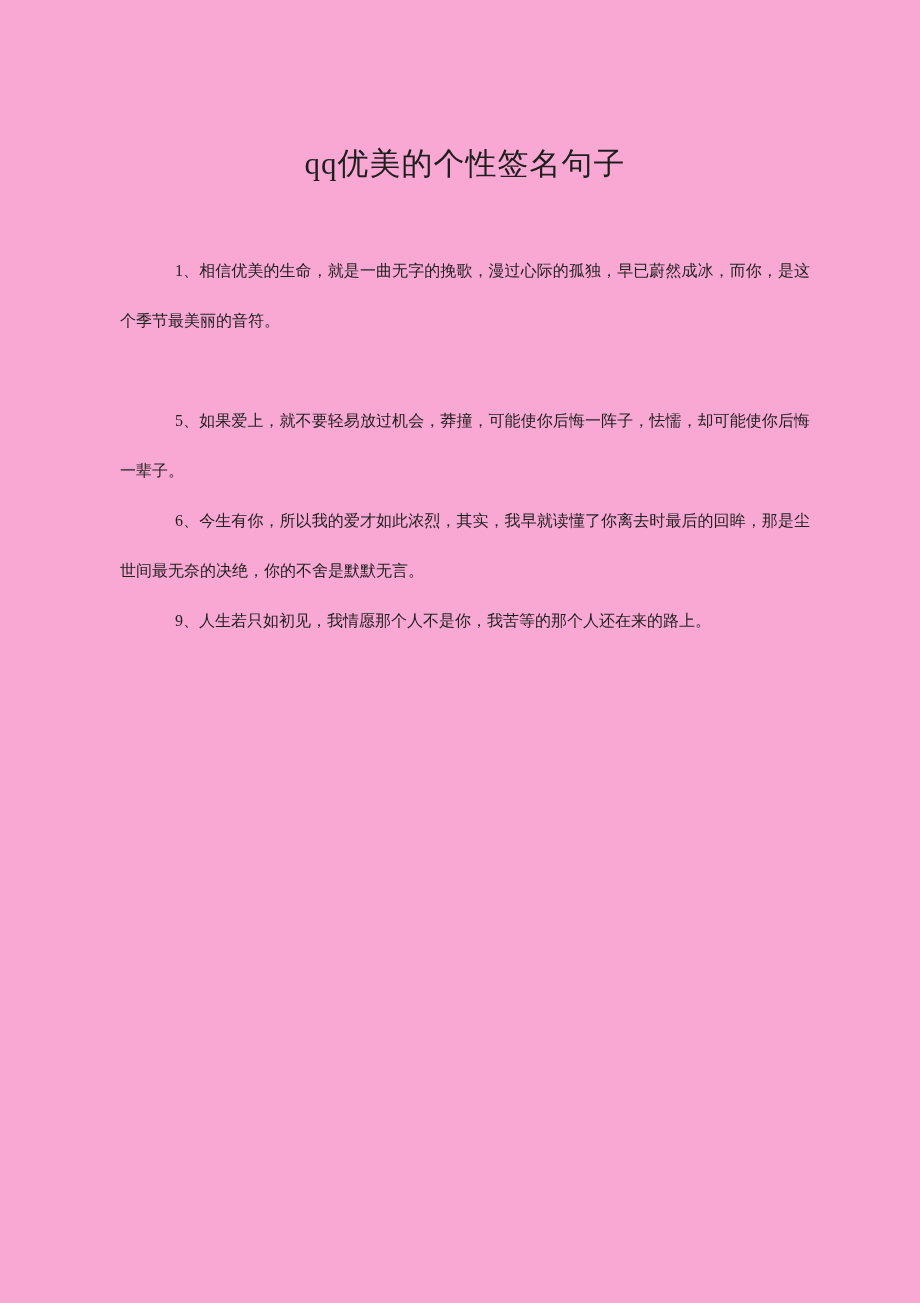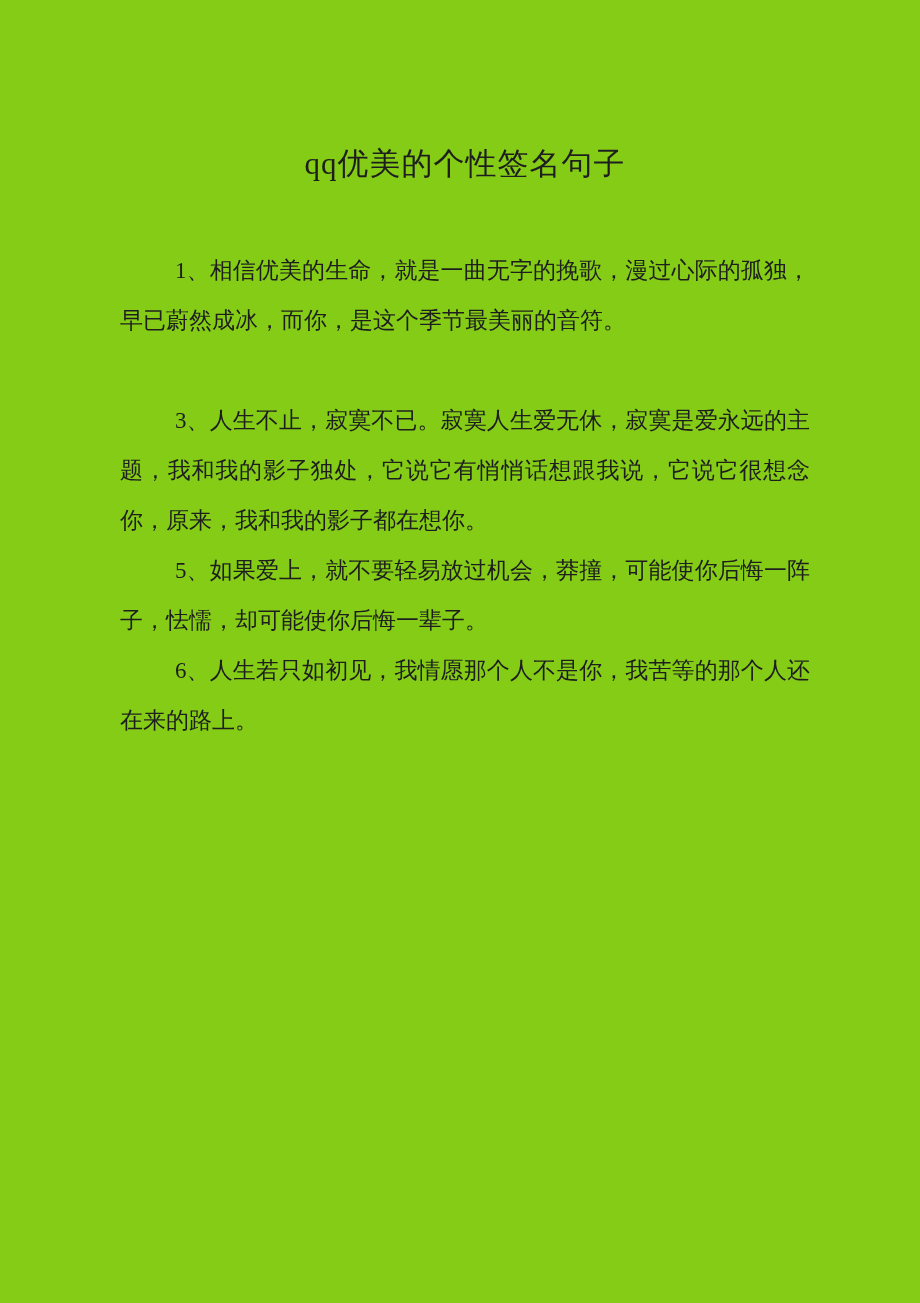--- a/index.html
+++ b/index.html
@@ -28,39 +28,39 @@
     font-weight: normal;
     line-height: 44px;
     text-align: center;
     letter-spacing: 1px;
   }
   .body-text {
     width: 690px;
   }
   .para {
     margin: 0;
-    font-size: 23px;
+    font-size: 16px;
     line-height: 50px;
     text-align: justify;
     text-justify: inter-character;
     text-indent: 55px;
     word-break: break-all;
     letter-spacing: 0px;
   }
   .para.empty {
     height: 50px;
   }
 </style>
 </head>
 <body>
 
-<div class="page" style="background: #84cc16; color: rgb(30, 30, 30);">
+<div class="page" style="background: #f9a8d4; color: rgb(30, 30, 30);">
   <div class="content">
     <h1 class="title">qq优美的个性签名句子</h1>
     <div class="body-text">
         <p class="para">1、相信优美的生命，就是一曲无字的挽歌，漫过心际的孤独，早已蔚然成冰，而你，是这个季节最美丽的音符。</p>
         <p class="para empty"></p>
-        <p class="para">3、人生不止，寂寞不已。寂寞人生爱无休，寂寞是爱永远的主题，我和我的影子独处，它说它有悄悄话想跟我说，它说它很想念你，原来，我和我的影子都在想你。</p>
         <p class="para">5、如果爱上，就不要轻易放过机会，莽撞，可能使你后悔一阵子，怯懦，却可能使你后悔一辈子。</p>
-        <p class="para">6、人生若只如初见，我情愿那个人不是你，我苦等的那个人还在来的路上。</p>
+        <p class="para">6、今生有你，所以我的爱才如此浓烈，其实，我早就读懂了你离去时最后的回眸，那是尘世间最无奈的决绝，你的不舍是默默无言。</p>
+        <p class="para">9、人生若只如初见，我情愿那个人不是你，我苦等的那个人还在来的路上。</p>
       </div>
   </div>
 </div>
 
 </body></html>

